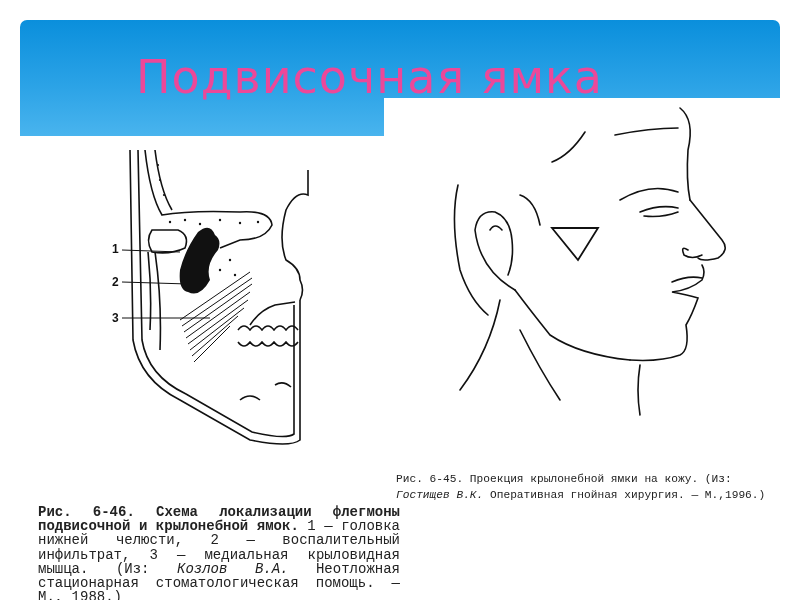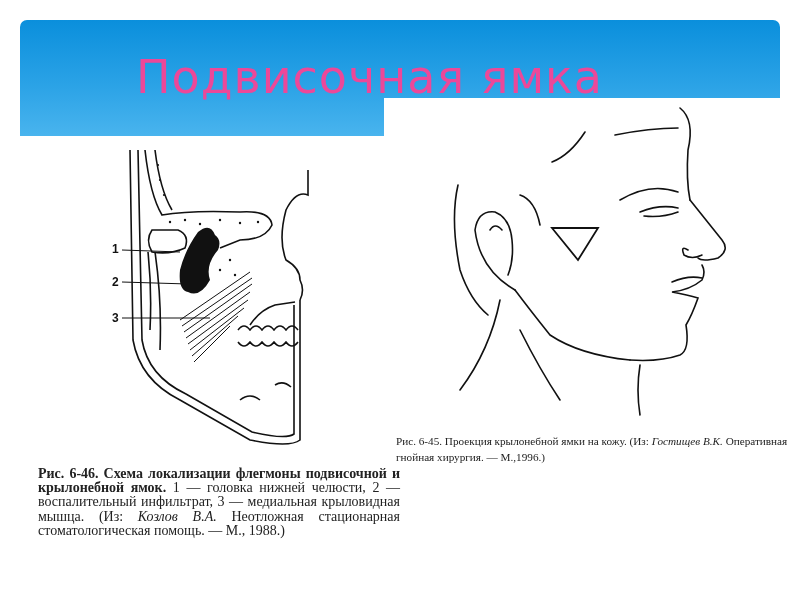--- a/index.html
+++ b/index.html
@@ -5,21 +5,21 @@
   html, body { margin:0; padding:0; }
   body { width:800px; height:600px; background:#ffffff; position:relative; overflow:hidden; font-family:"DejaVu Sans", sans-serif; }
   .banner { position:absolute; left:20px; top:20px; width:760px; height:116px; border-radius:7px 7px 0 0;
     background:linear-gradient(180deg,#0a8fdc 0%,#2aa2e6 55%,#49b4ee 100%); }
   .title { position:absolute; left:136px; top:50px; font-size:46px; color:#ec4899; letter-spacing:1px; white-space:nowrap; font-family:"DejaVu Sans", sans-serif; }
   .photo { position:absolute; left:384px; top:98px; width:396px; height:330px; background:#ffffff; }
   .skull { position:absolute; left:100px; top:140px; width:230px; height:310px; background:#fff; }
   .skull svg, .face svg { width:100%; height:100%; display:block; }
   .label-num { position:absolute; font-family:"Liberation Sans", sans-serif; font-weight:bold; font-size:12px; color:#111; }
   .face { position:absolute; left:440px; top:100px; width:300px; height:320px; }
-  .caption { position:absolute; font-family:Liberation Serif, serif; color:#222; }
+  .caption { position:absolute; font-family:Liberation Mono, monospace; color:#222;margin-top:38px; }
   .cap-left { left:38px; top:467px; width:362px; font-size:14px; line-height:14.2px; text-align:justify; }
   .cap-right { left:396px; top:433px; width:392px; font-size:11.2px; line-height:16px; }
   .cap-left b { font-weight:bold; }
   .cap-left i, .cap-right i { font-style:italic; }
 </style>
 </head>
 <body>
 
 <div class="banner"></div>
 <div class="title">Подвисочная ямка</div>

